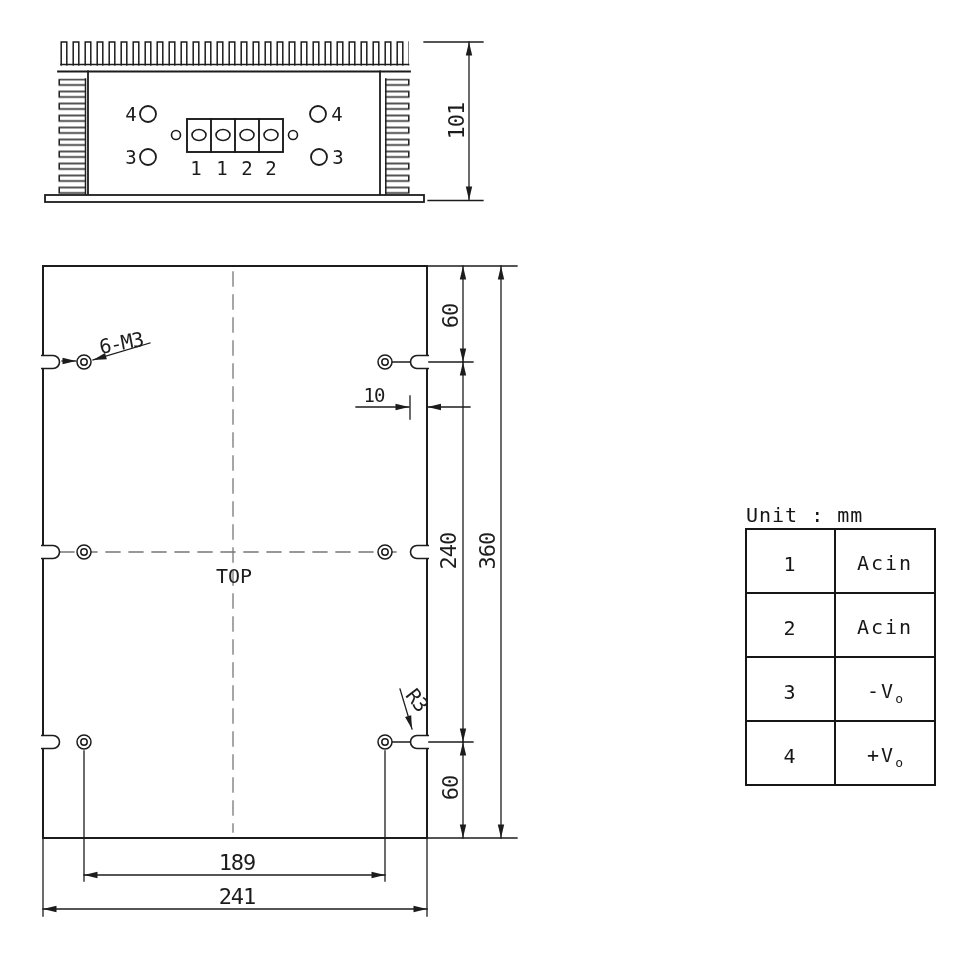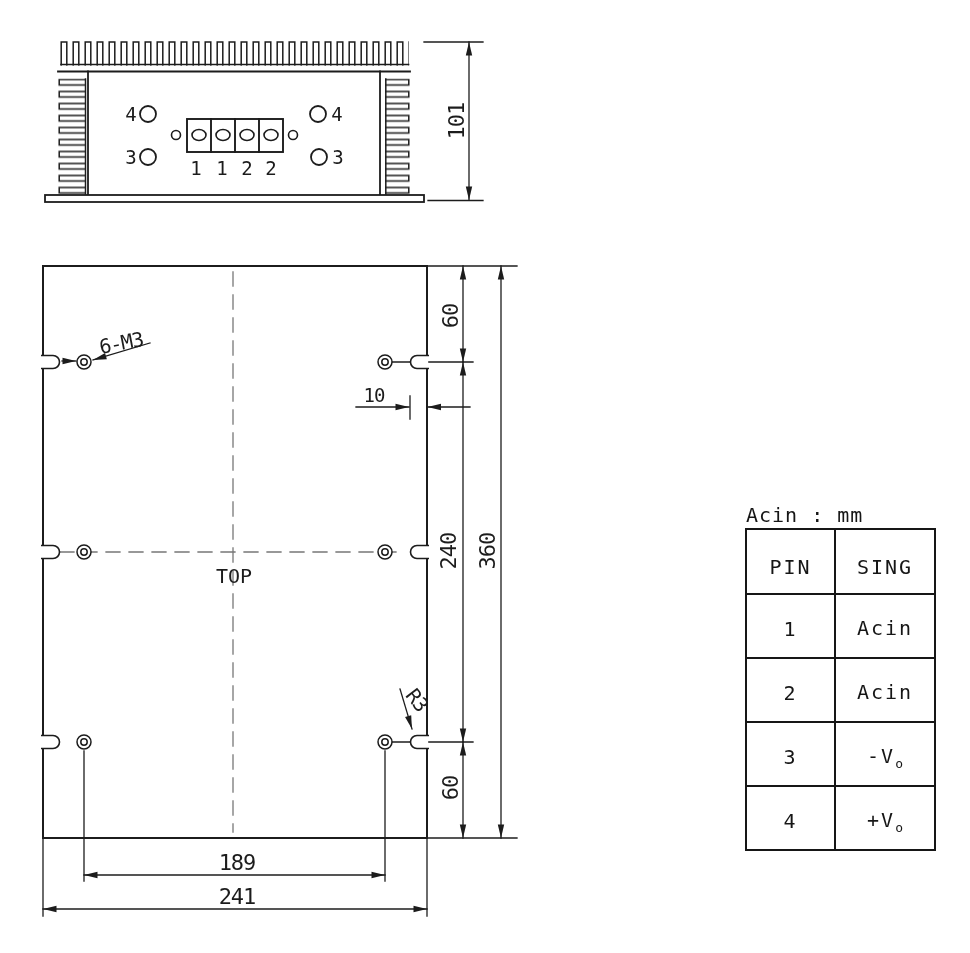--- a/index.html
+++ b/index.html
@@ -191,28 +191,24 @@
       <line x1="427" y1="839" x2="427" y2="916"></line>
       <line x1="84" y1="875" x2="385" y2="875" marker-start="url(#arr)" marker-end="url(#arr)"></line>
       <line x1="43" y1="909" x2="427" y2="909" marker-start="url(#arr)" marker-end="url(#arr)"></line>
     </g>
     <text class="dim" x="237" y="862" text-anchor="middle" dominant-baseline="central">189</text>
     <text class="dim" x="237" y="896" text-anchor="middle" dominant-baseline="central">241</text>
   </g>
 </svg>
 
 
-<div id="unit-title">Acin : mm</div>
+<div id="unit-title">Unit : mm</div>
 
 <table id="pin-table">
   <tbody>
-        <tr class="hdr">
-    <td class="c1">PIN</td>
-    <td class="c2">SING</td>
-  </tr>
   <tr class="row">
     <td class="c1">1</td>
     <td class="c2"><span>Acin</span><sub></sub></td>
   </tr>
   <tr class="row">
     <td class="c1">2</td>
     <td class="c2"><span>Acin</span><sub></sub></td>
   </tr>
   <tr class="row">
     <td class="c1">3</td>

